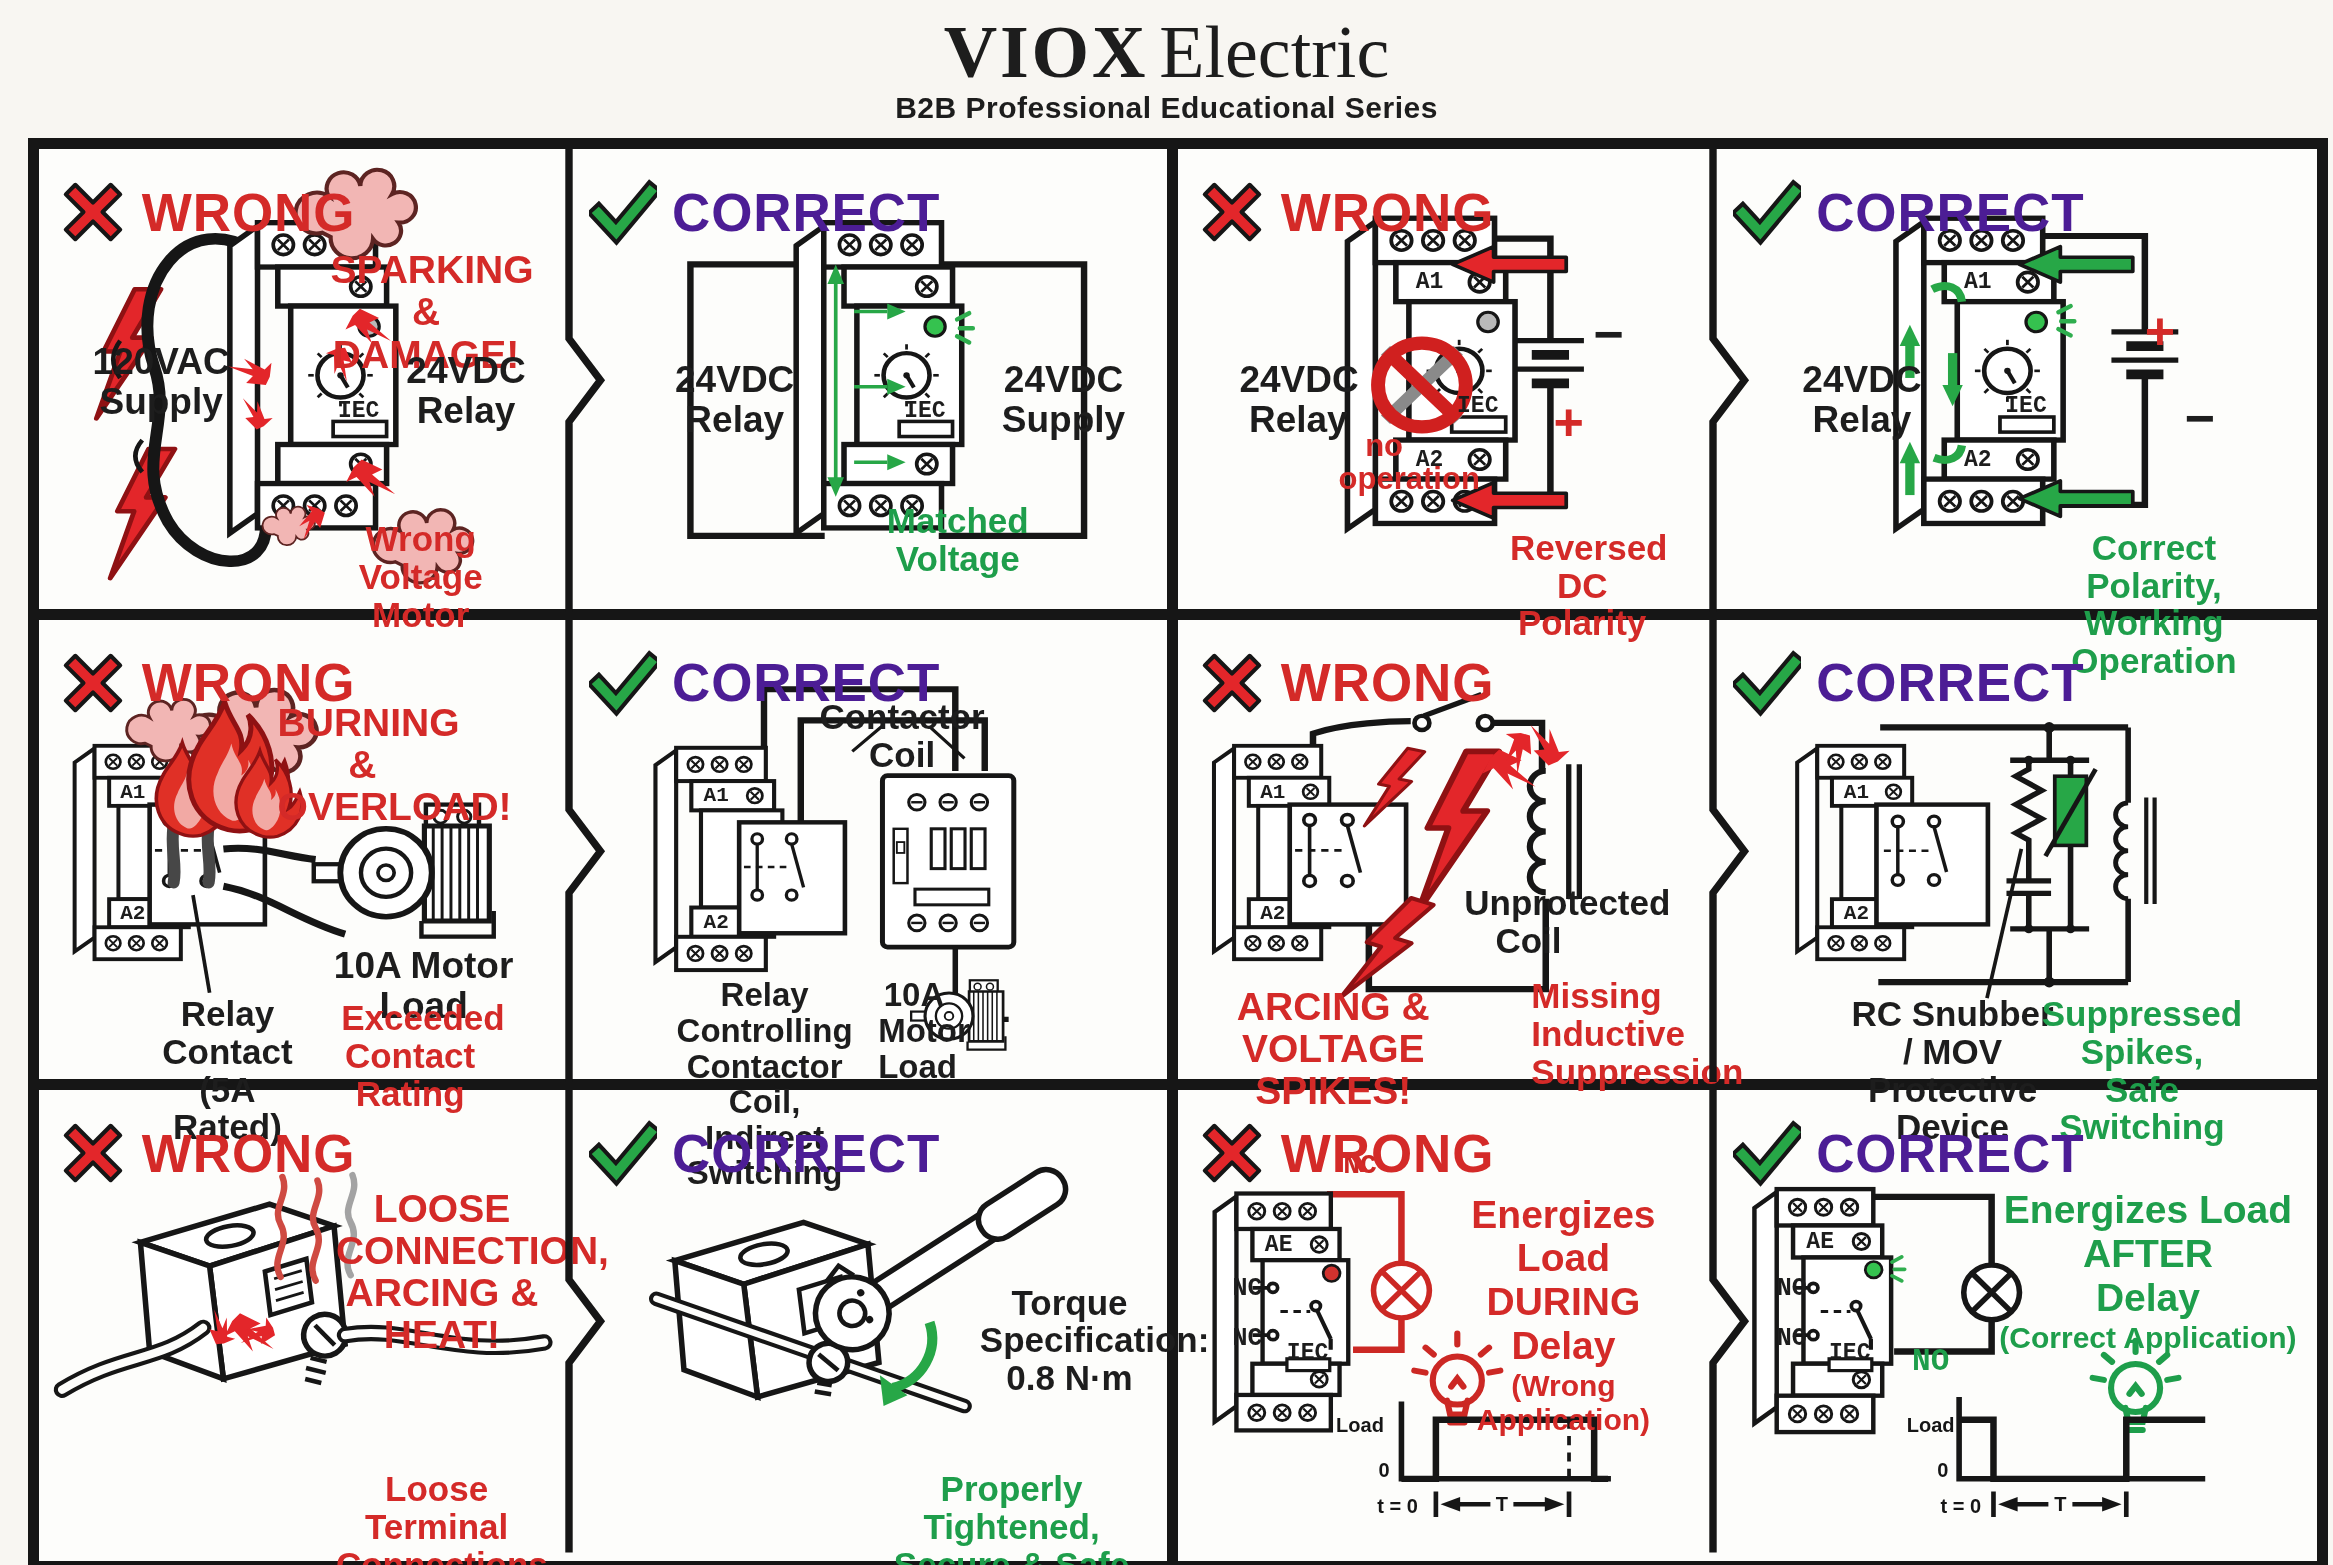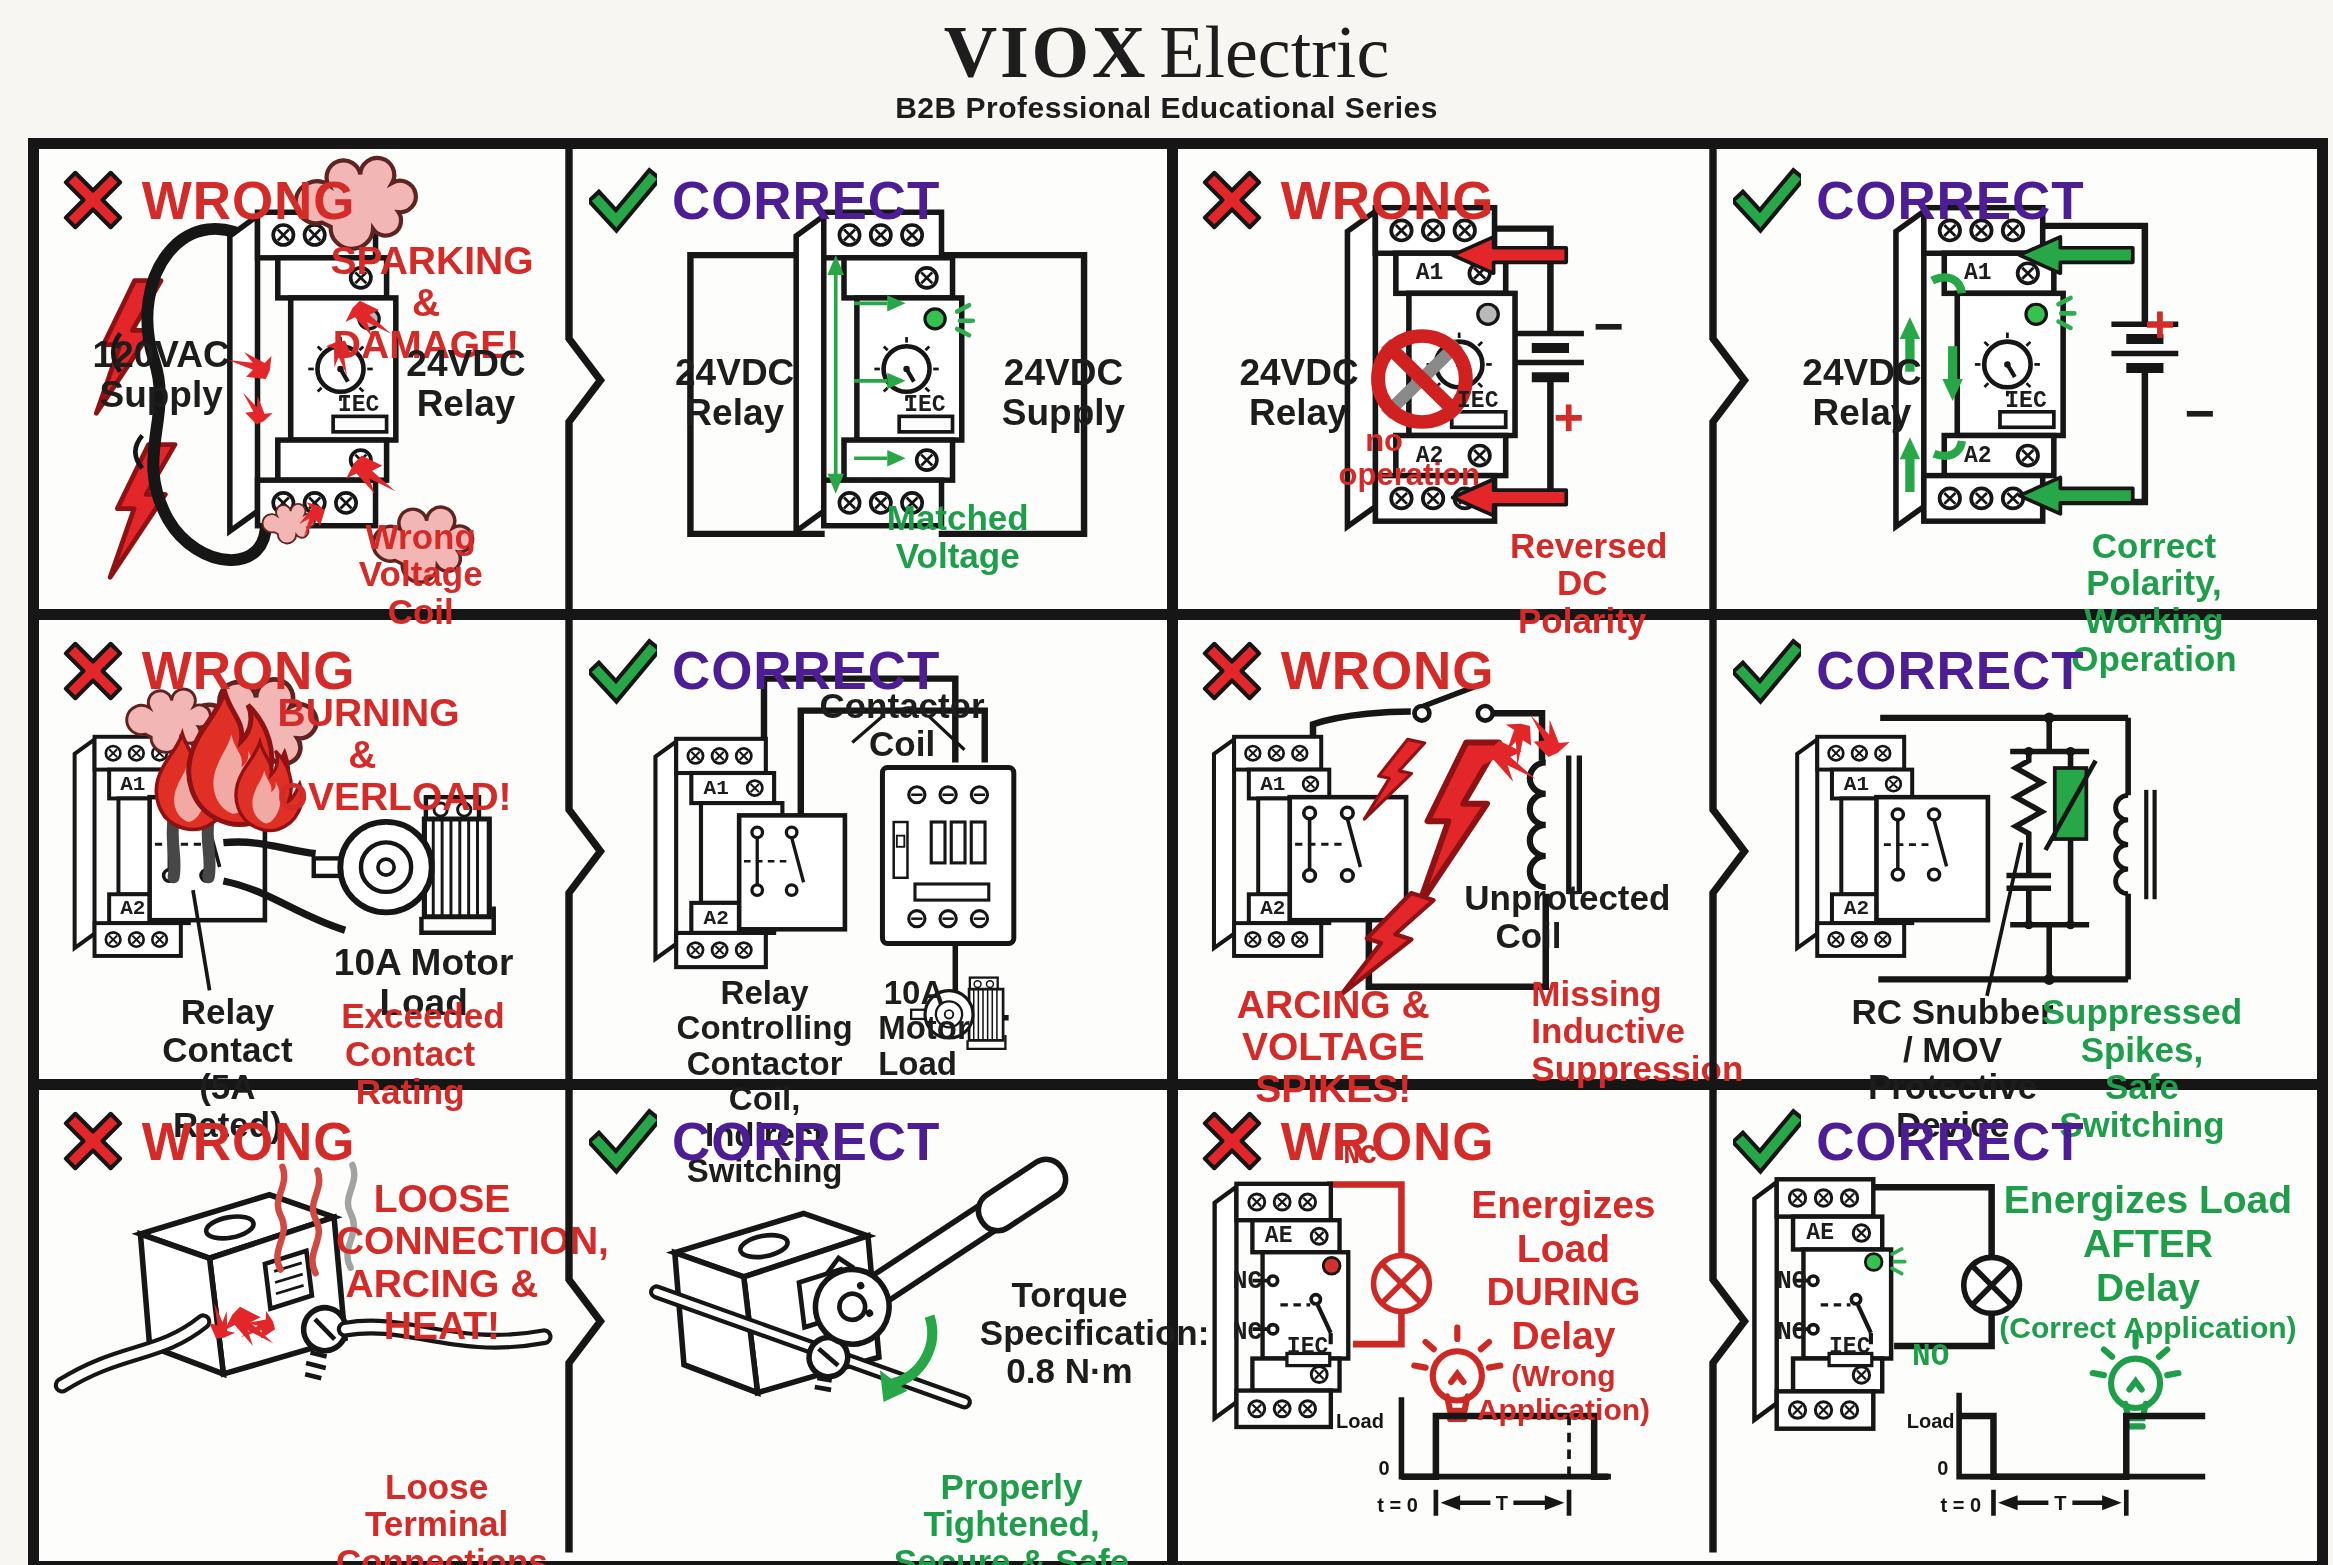--- a/index.html
+++ b/index.html
@@ -11,21 +11,21 @@
   .brand .b1{font-weight:bold;letter-spacing:2.8px;margin-right:11px;}
   .brand .b2{font-weight:normal;}
   .subtitle{font-size:30px;font-weight:bold;margin-top:1.8px;letter-spacing:0.5px;}
   
   .grid{position:absolute;left:28px;top:138px;width:2278px;height:1412px;
         border:11px solid #161616;background:#fdfdfb;display:grid;
         grid-template-columns:1fr 1fr;grid-template-rows:1fr 1fr 1fr;box-sizing:content-box;}
   .panel{position:relative;background:#fdfdfb;}
   .bR{border-right:11px solid #161616;}
   .bB{border-bottom:11px solid #161616;}
-  .half{position:absolute;top:4px;bottom:0;}
+  .half{position:absolute;top:16px;bottom:0;}
   .half.wrong{left:0;width:47%;}
   .half.correct{left:47%;right:0;}
   .divider{position:absolute;top:0;bottom:0;left:47%;width:74px;margin-left:-37px;z-index:5;pointer-events:none;}
   .heading{position:absolute;top:13px;left:20px;display:flex;align-items:center;gap:14.8px;z-index:6;}
   .hicon{width:68px;height:68px;}
   .htext{font-size:53px;font-weight:bold;letter-spacing:0.9px;line-height:1;}
   .wrong .htext{color:#d42a28;}
   .correct .htext{color:#4c1d95;}
   .art{position:absolute;inset:0;width:100%;height:100%;z-index:1;}
   
@@ -231,21 +231,21 @@
         <use href="#spark" transform="translate(348,162) scale(1.3)"></use>
         <use href="#spark" transform="translate(332,206) rotate(40)"></use>
         <use href="#spark" transform="translate(246,248) rotate(160) scale(1.2)"></use>
         <use href="#spark" transform="translate(236,298) rotate(200)"></use>
         <use href="#spark" transform="translate(350,332) scale(1.4)"></use>
         <use href="#spark" transform="translate(310,392) rotate(80)"></use>
       </svg>
       <div class="lbl k s40" style="left:2%;top:40%;width:27%;">120VAC Supply</div>
       <div class="lbl r s42" style="left:55%;top:19%;width:36%;">SPARKING &amp; DAMAGE!</div>
       <div class="lbl k s40" style="left:58%;top:42%;width:30%;">24VDC Relay</div>
-      <div class="lbl r s38" style="left:56%;top:80%;width:32%;">Wrong Voltage Coil</div>
+      <div class="lbl r s38" style="left:56%;top:80%;width:32%;">Wrong Voltage Motor</div>
       <div class="dev" style="left:60.3%;top:55.4%;">IEC</div>
     </div>
     <svg class="divider" viewBox="0 0 80 500" preserveAspectRatio="none">
       <polyline points="40,0 40,205 74,250 40,295 40,500" fill="none" stroke="#161616" stroke-width="8"></polyline>
     </svg>
     <div class="half correct">
       <div class="heading">
         <svg class="hicon" viewBox="-50 -50 100 100">
               <use href="#check"></use>
             </svg>

